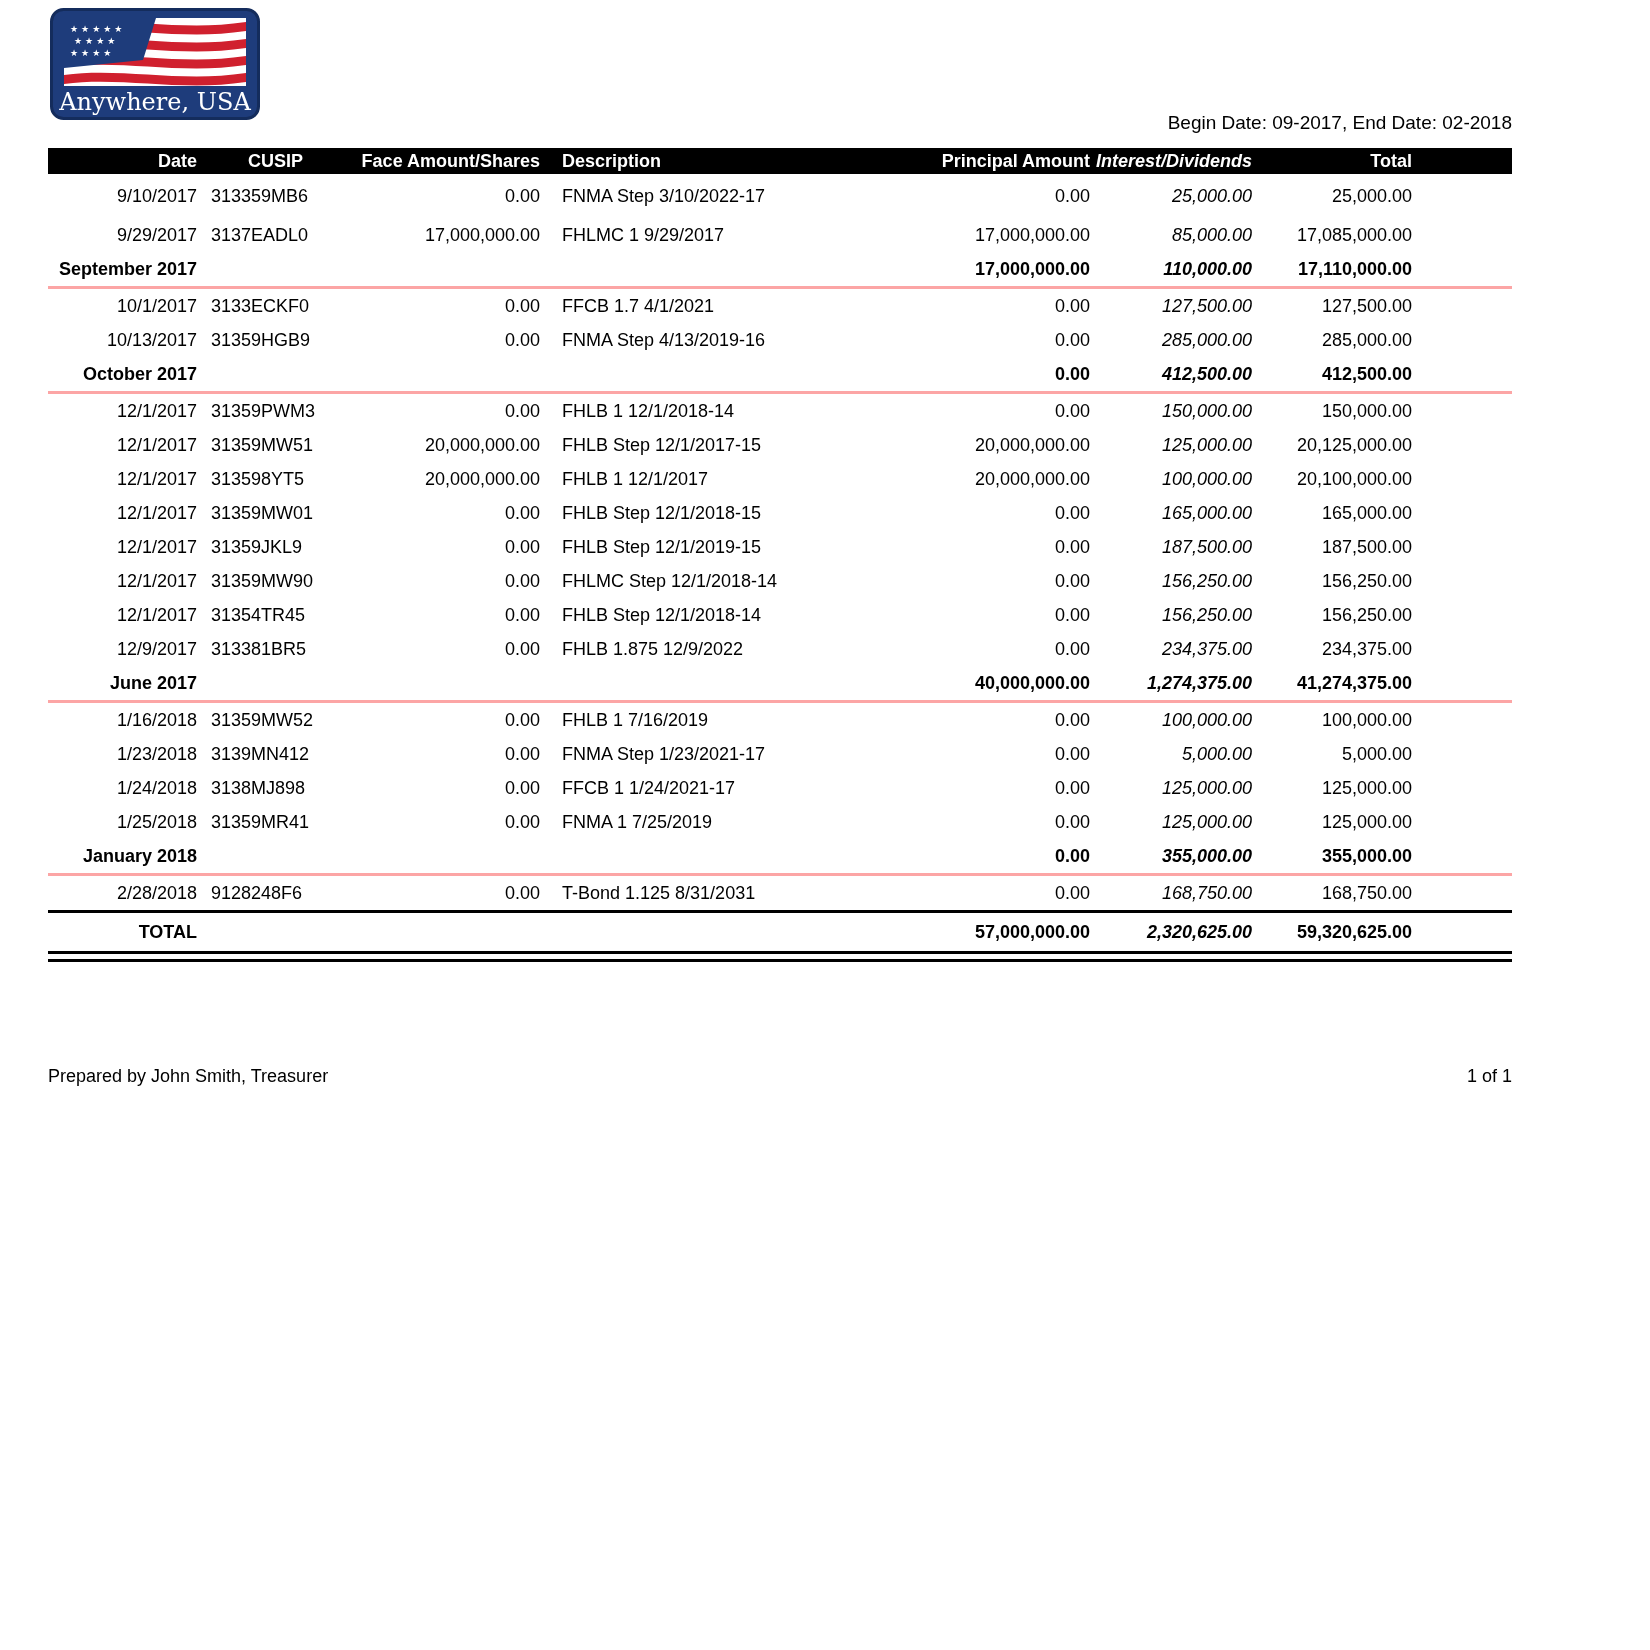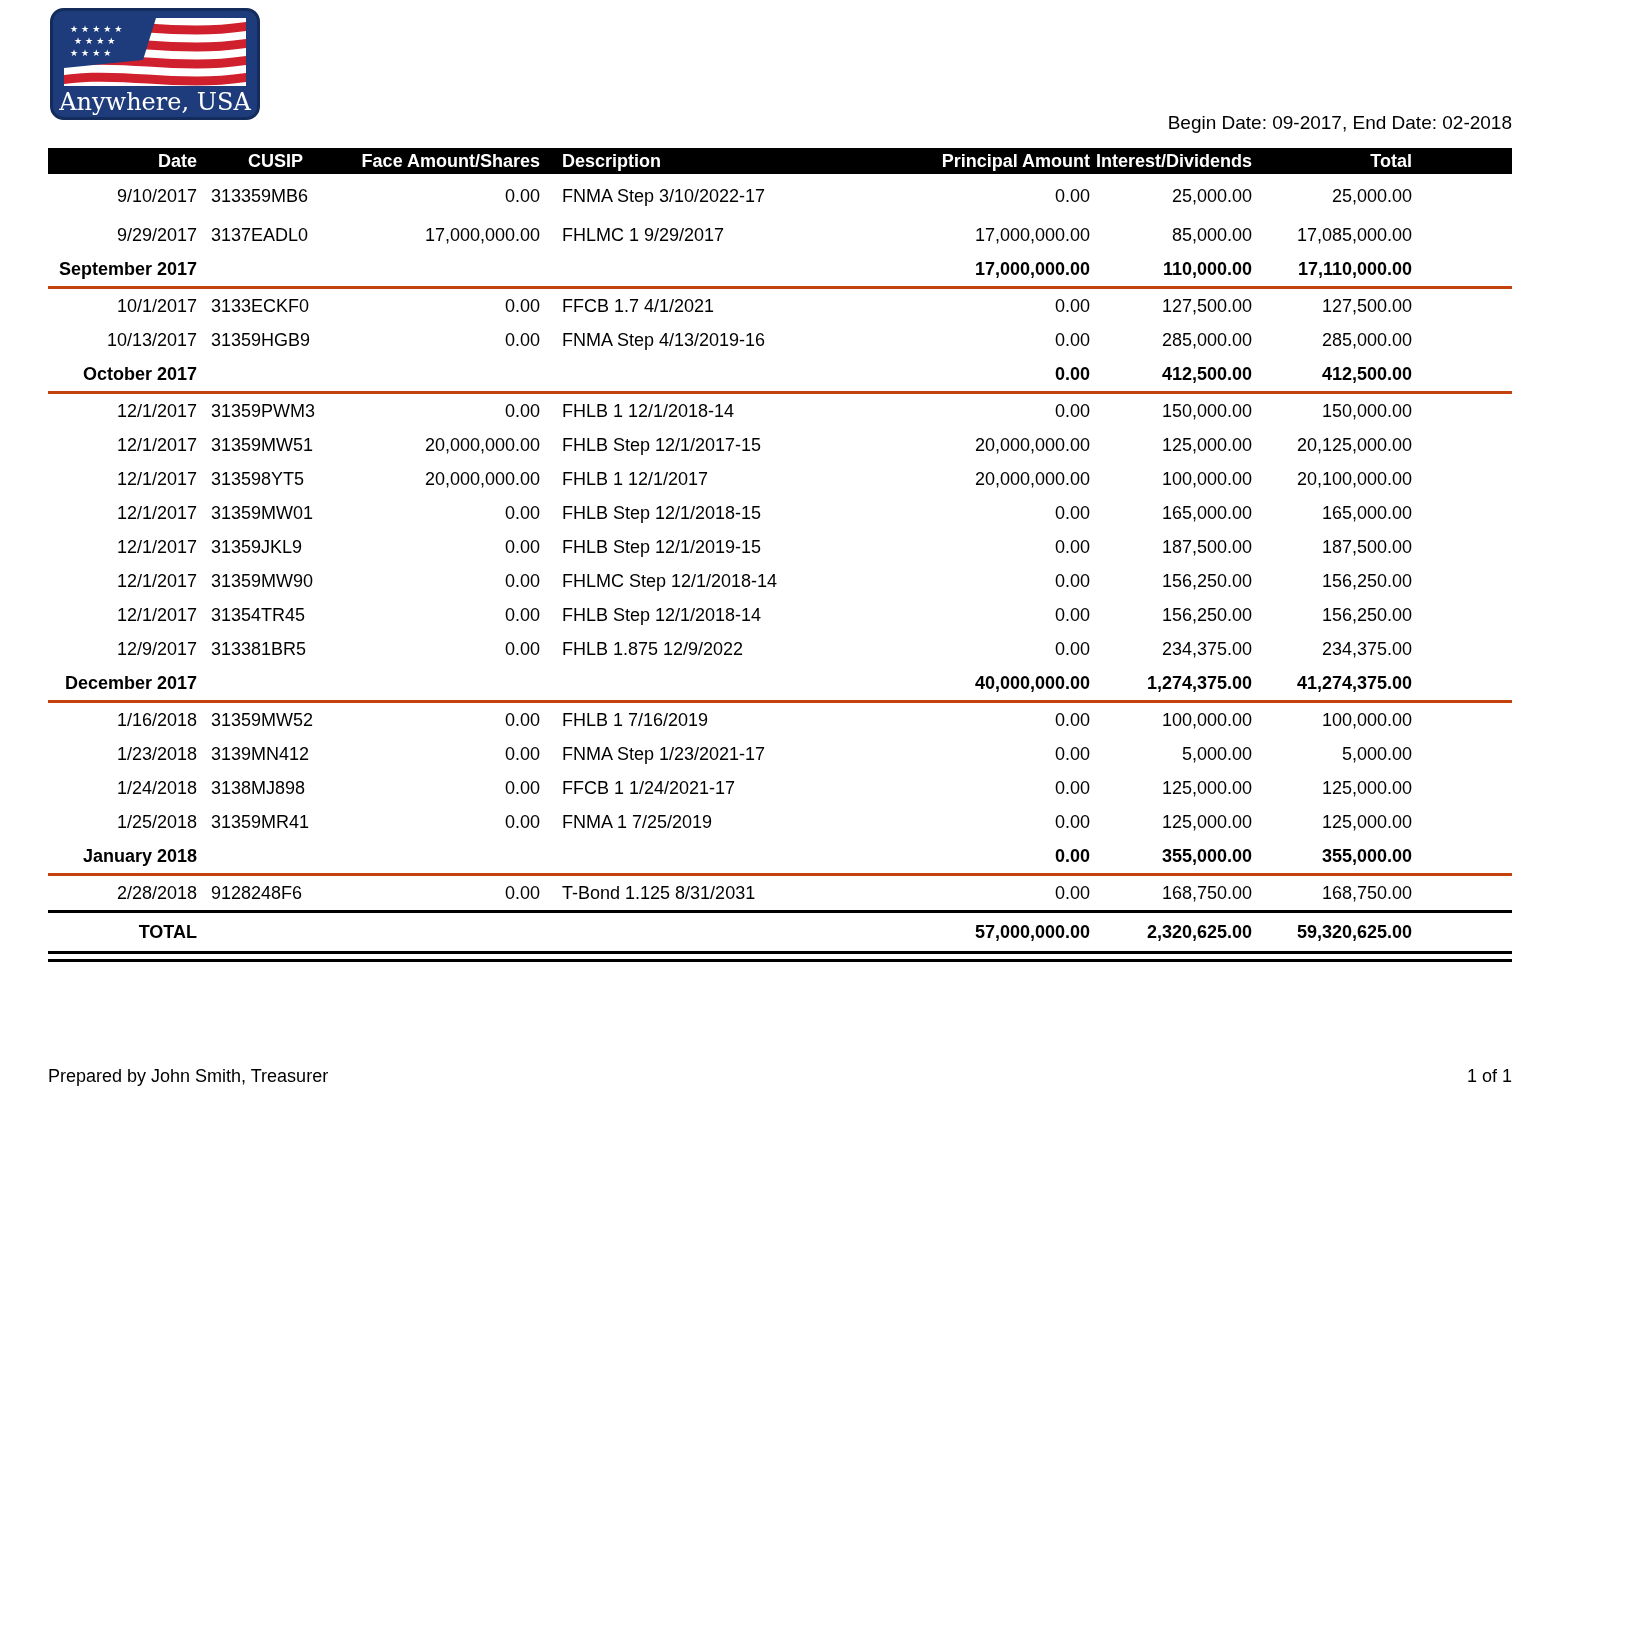--- a/index.html
+++ b/index.html
@@ -43,26 +43,26 @@
   thead th {
     background: #000; color: #fff; font-weight: bold;
     height: 26px; padding: 0; font-size: 18px;
   }
   td { height: 34px; padding: 0; vertical-align: middle; white-space: nowrap; }
   .c0 { text-align: right; }
   .c1 { text-align: left; padding-left: 14px; }
   .c2 { text-align: right; }
   .c3 { text-align: left; padding-left: 22px; }
   .c4 { text-align: right; }
-  .c5 { text-align: right; }
+  .c5 { text-align: right; font-style: italic; }
   .c6 { text-align: right; padding-right: 100px; }
   th.c1 { padding-left: 14px; text-align: center; }
   th.c3 { padding-left: 22px; text-align: left; }
   tr.first-row td { height: 44px; }
-  tr.group-start td { border-top: 3px solid #c2410c; }
+  tr.group-start td { border-top: 3px solid #fca5a5; }
   tr.subtotal td { font-weight: bold; }
   tr.grand-total td {
     font-weight: bold; height: 38px;
     border-top: 3px solid #000; border-bottom: 3px solid #000;
   }
   .final-rule {
     width: 1464px; border-top: 3px solid #000; margin-top: 5px; height: 0;
   }
 
   
@@ -246,21 +246,21 @@
         <tr>
           <td class="c0">12/9/2017</td>
           <td class="c1">313381BR5</td>
           <td class="c2">0.00</td>
           <td class="c3">FHLB 1.875 12/9/2022</td>
           <td class="c4">0.00</td>
           <td class="c5">234,375.00</td>
           <td class="c6">234,375.00</td>
         </tr>
         <tr class="subtotal">
-          <td class="c0">December 2017</td>
+          <td class="c0">June 2017</td>
           <td class="c1"></td>
           <td class="c2"></td>
           <td class="c3"></td>
           <td class="c4">40,000,000.00</td>
           <td class="c5">1,274,375.00</td>
           <td class="c6">41,274,375.00</td>
         </tr>
         <tr class="group-start">
           <td class="c0">1/16/2018</td>
           <td class="c1">31359MW52</td>

